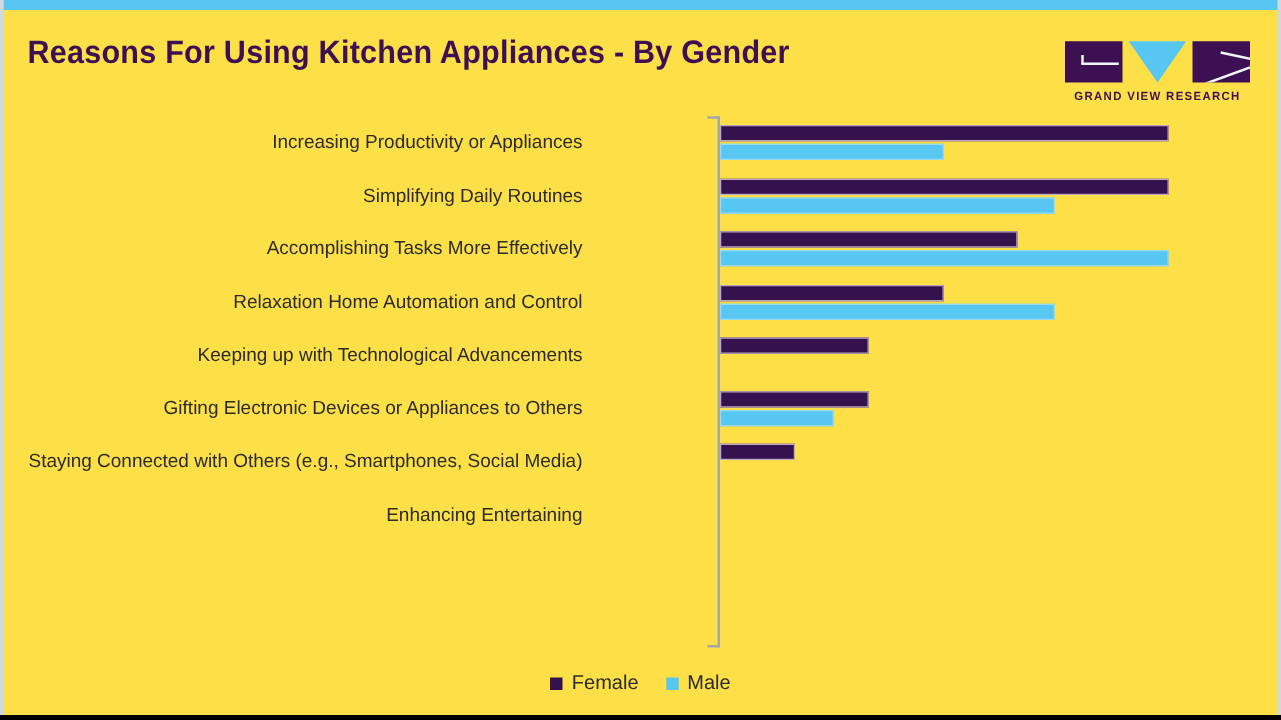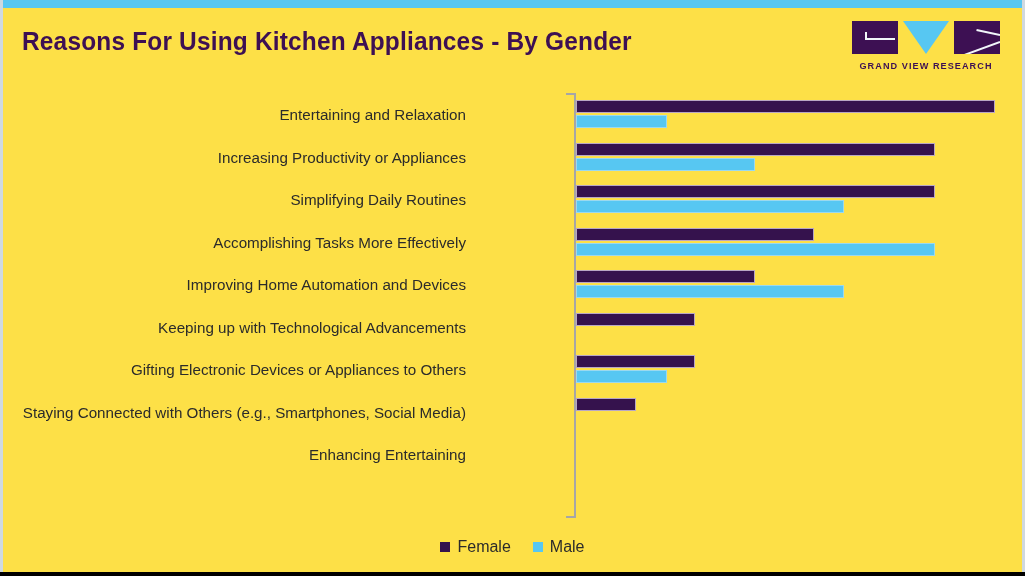--- a/index.html
+++ b/index.html
@@ -55,21 +55,21 @@
     font-family: "Liberation Sans", sans-serif;
     transform: scaleX(0.94);
     transform-origin: left center;
     white-space: nowrap;
   }
 
   
   #logo {
     position: absolute;
     right: 25px;
-    top: 21px;
+    top: 33px;
     width: 148px;
   }
   #logo-marks {
     display: flex;
     align-items: flex-start;
     justify-content: space-between;
     height: 33px;
   }
   .logo-sq {
     position: relative;
@@ -250,27 +250,20 @@
     </div>
     <div id="logo-text">GRAND VIEW RESEARCH</div>
   </div>
 
   <div id="plot">
     <div id="axis-line"></div>
     <div class="axis-tick" id="tick-top"></div>
     <div class="axis-tick" id="tick-bottom"></div>
     <div id="rows">
         <div class="cat-row">
-          <div class="cat-label">Entertaining and Relaxation</div>
-          <div class="bars">
-            <div class="bar bar-female" title="Female: 98.5" style="width: 419px; background: rgb(53, 18, 77);"></div>
-            <div class="bar bar-male" title="Male: 21.5" style="width: 91px; background: rgb(87, 199, 242);"></div>
-          </div>
-        </div>
-        <div class="cat-row">
           <div class="cat-label">Increasing Productivity or Appliances</div>
           <div class="bars">
             <div class="bar bar-female" title="Female: 84.5" style="width: 359px; background: rgb(53, 18, 77);"></div>
             <div class="bar bar-male" title="Male: 42" style="width: 179px; background: rgb(87, 199, 242);"></div>
           </div>
         </div>
         <div class="cat-row">
           <div class="cat-label">Simplifying Daily Routines</div>
           <div class="bars">
             <div class="bar bar-female" title="Female: 84.5" style="width: 359px; background: rgb(53, 18, 77);"></div>
@@ -278,21 +271,21 @@
           </div>
         </div>
         <div class="cat-row">
           <div class="cat-label">Accomplishing Tasks More Effectively</div>
           <div class="bars">
             <div class="bar bar-female" title="Female: 56" style="width: 238px; background: rgb(53, 18, 77);"></div>
             <div class="bar bar-male" title="Male: 84.5" style="width: 359px; background: rgb(87, 199, 242);"></div>
           </div>
         </div>
         <div class="cat-row">
-          <div class="cat-label">Improving Home Automation and Devices</div>
+          <div class="cat-label">Relaxation Home Automation and Control</div>
           <div class="bars">
             <div class="bar bar-female" title="Female: 42" style="width: 179px; background: rgb(53, 18, 77);"></div>
             <div class="bar bar-male" title="Male: 63" style="width: 268px; background: rgb(87, 199, 242);"></div>
           </div>
         </div>
         <div class="cat-row">
           <div class="cat-label">Keeping up with Technological Advancements</div>
           <div class="bars">
             <div class="bar bar-female" title="Female: 28" style="width: 119px; background: rgb(53, 18, 77);"></div>
           </div>

